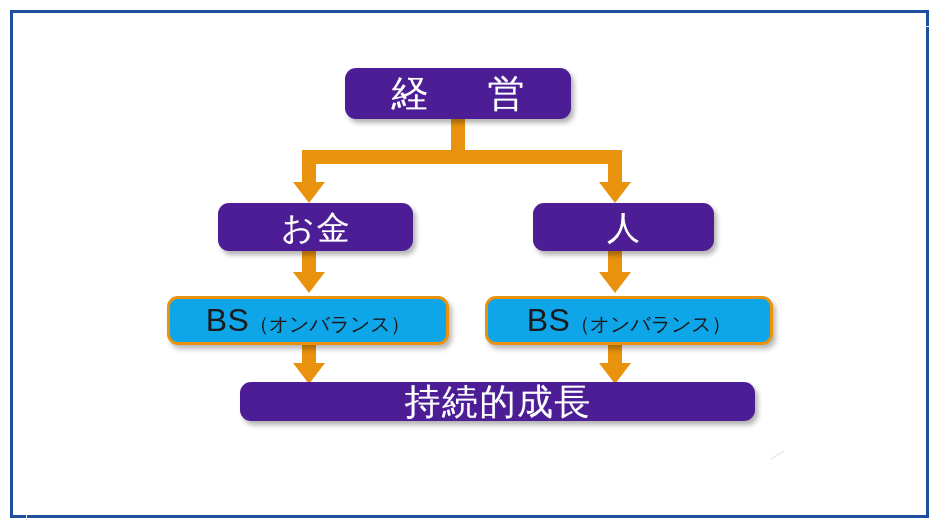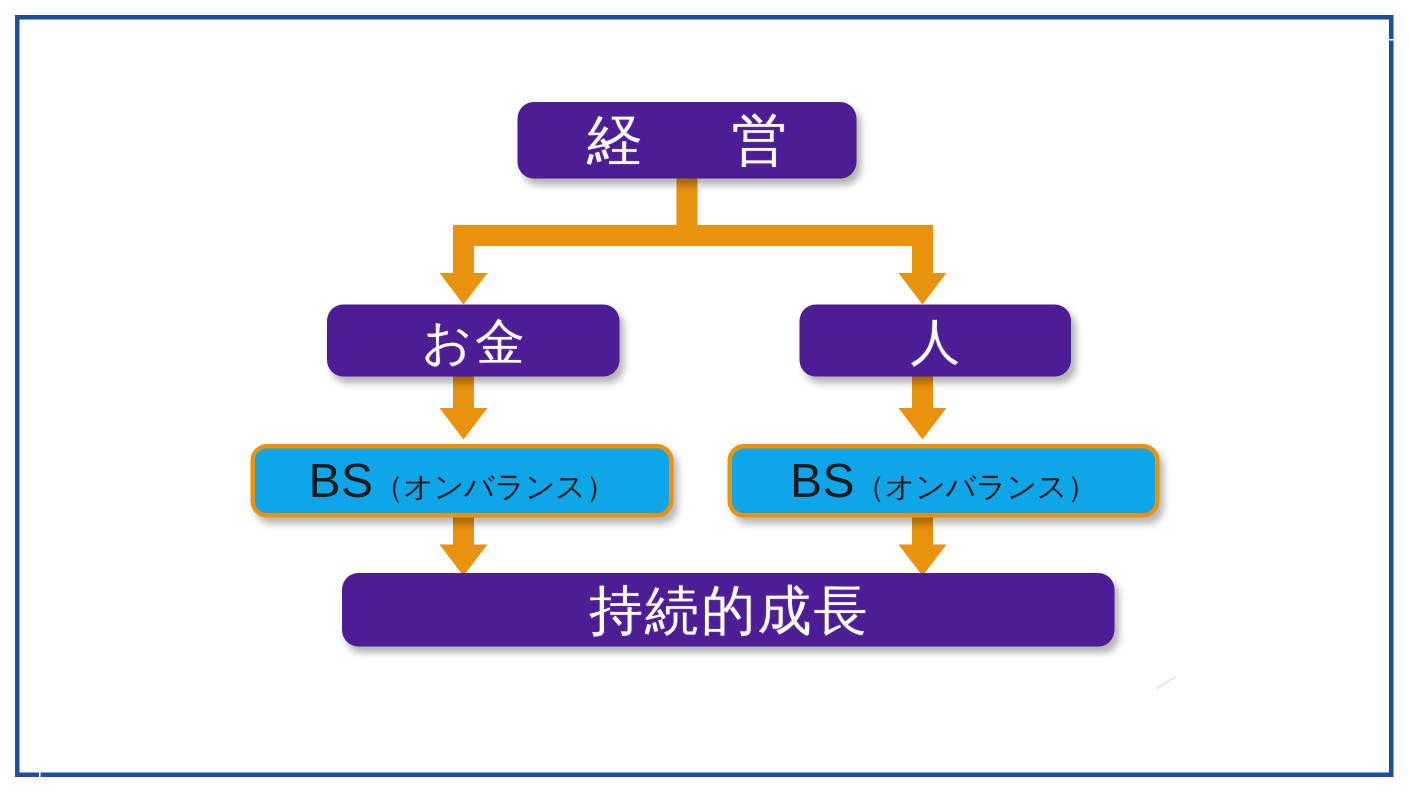--- a/index.html
+++ b/index.html
@@ -72,21 +72,21 @@
 
   #node-okane      { left: 218px; top: 203px; width: 195px; height: 48px; border-radius: 11px; }
   #node-okane .node-label  { font-size: 33px; letter-spacing: 0.06em; padding-left: 0.06em; }
 
   #node-hito       { left: 533px; top: 203px; width: 181px; height: 48px; }
   #node-hito .node-label   { font-size: 33px; }
 
   #node-bs-on      { left: 167px; top: 296px; width: 282px; height: 49px; }
   #node-bs-off     { left: 485px; top: 296px; width: 288px; height: 49px; }
 
-  #node-growth     { left: 228px; top: 382px; width: 515px; height: 49px; }
+  #node-growth     { left: 240px; top: 382px; width: 515px; height: 39px; }
   #node-growth .node-label { font-size: 36px; letter-spacing: 0.04em; padding-left: 0.04em; }
 
   
   .bs-label {
     display: flex;
     align-items: baseline;
     justify-content: center;
     white-space: nowrap;
   }
   .bs-main {

